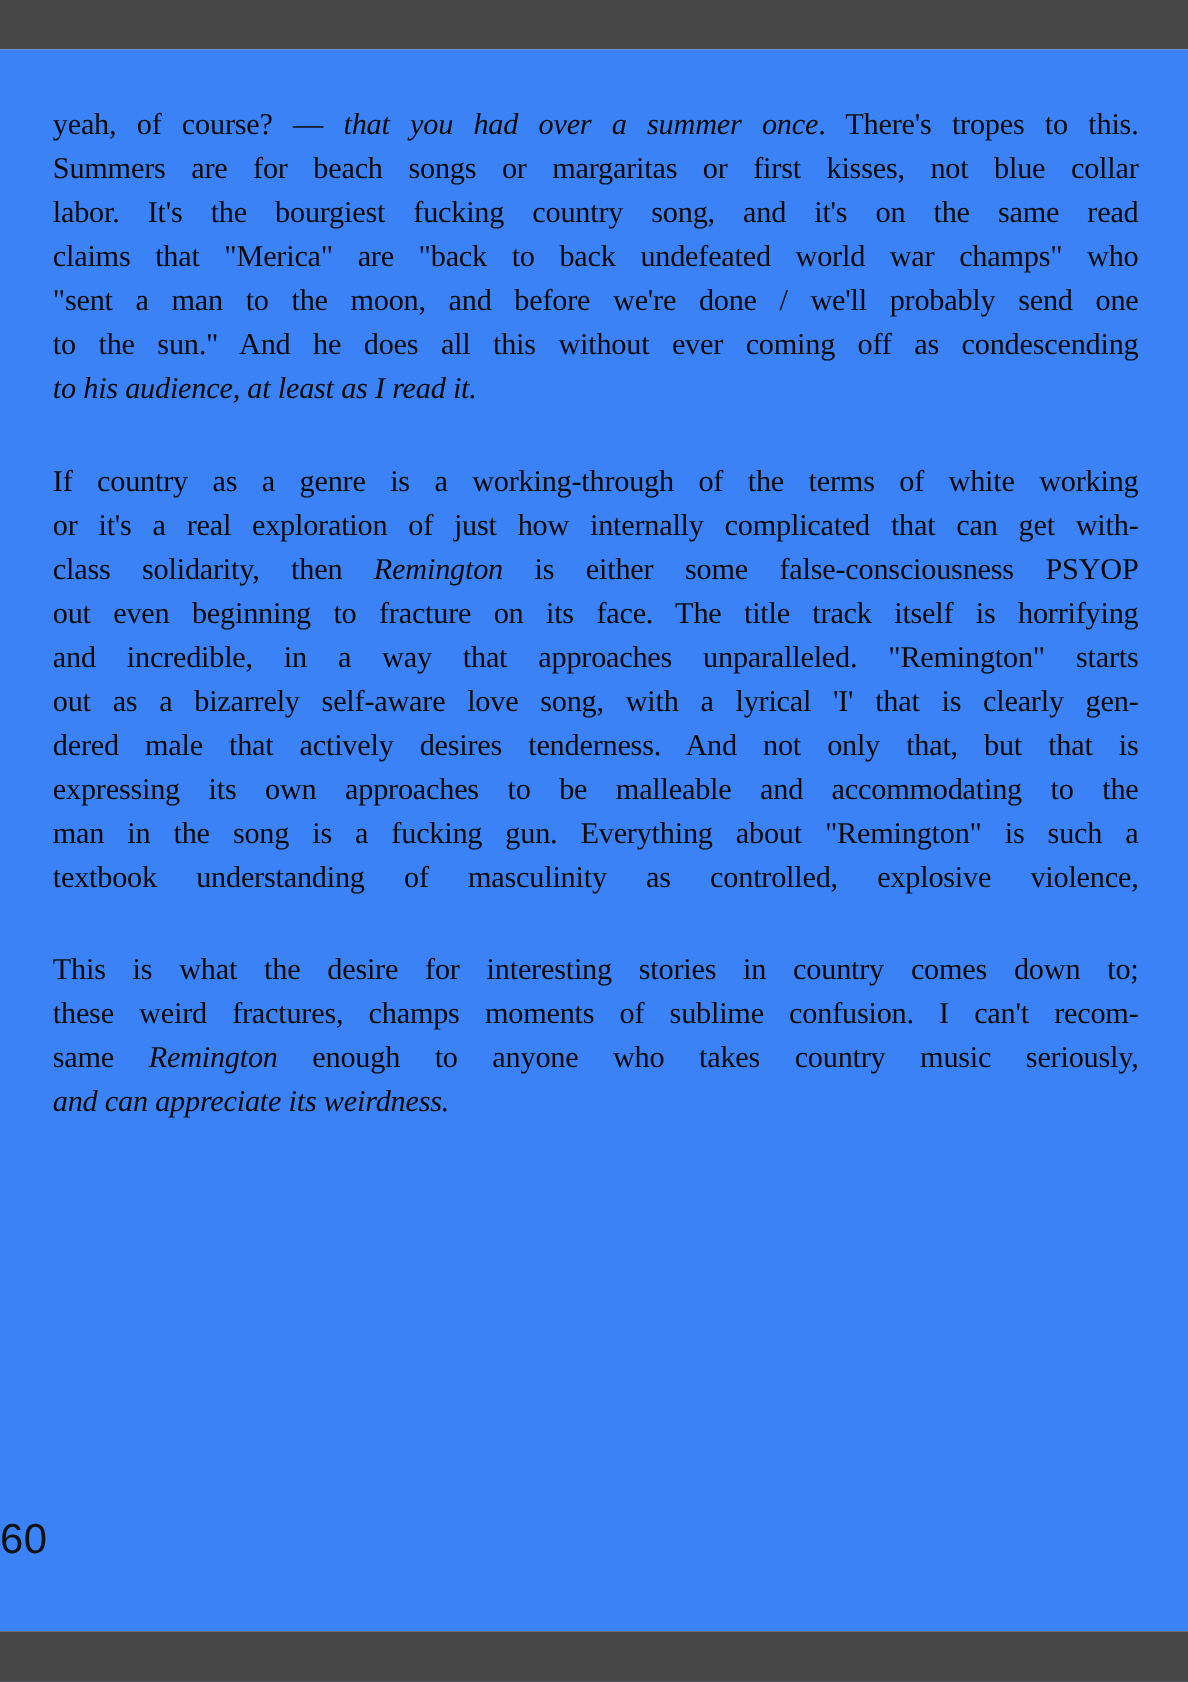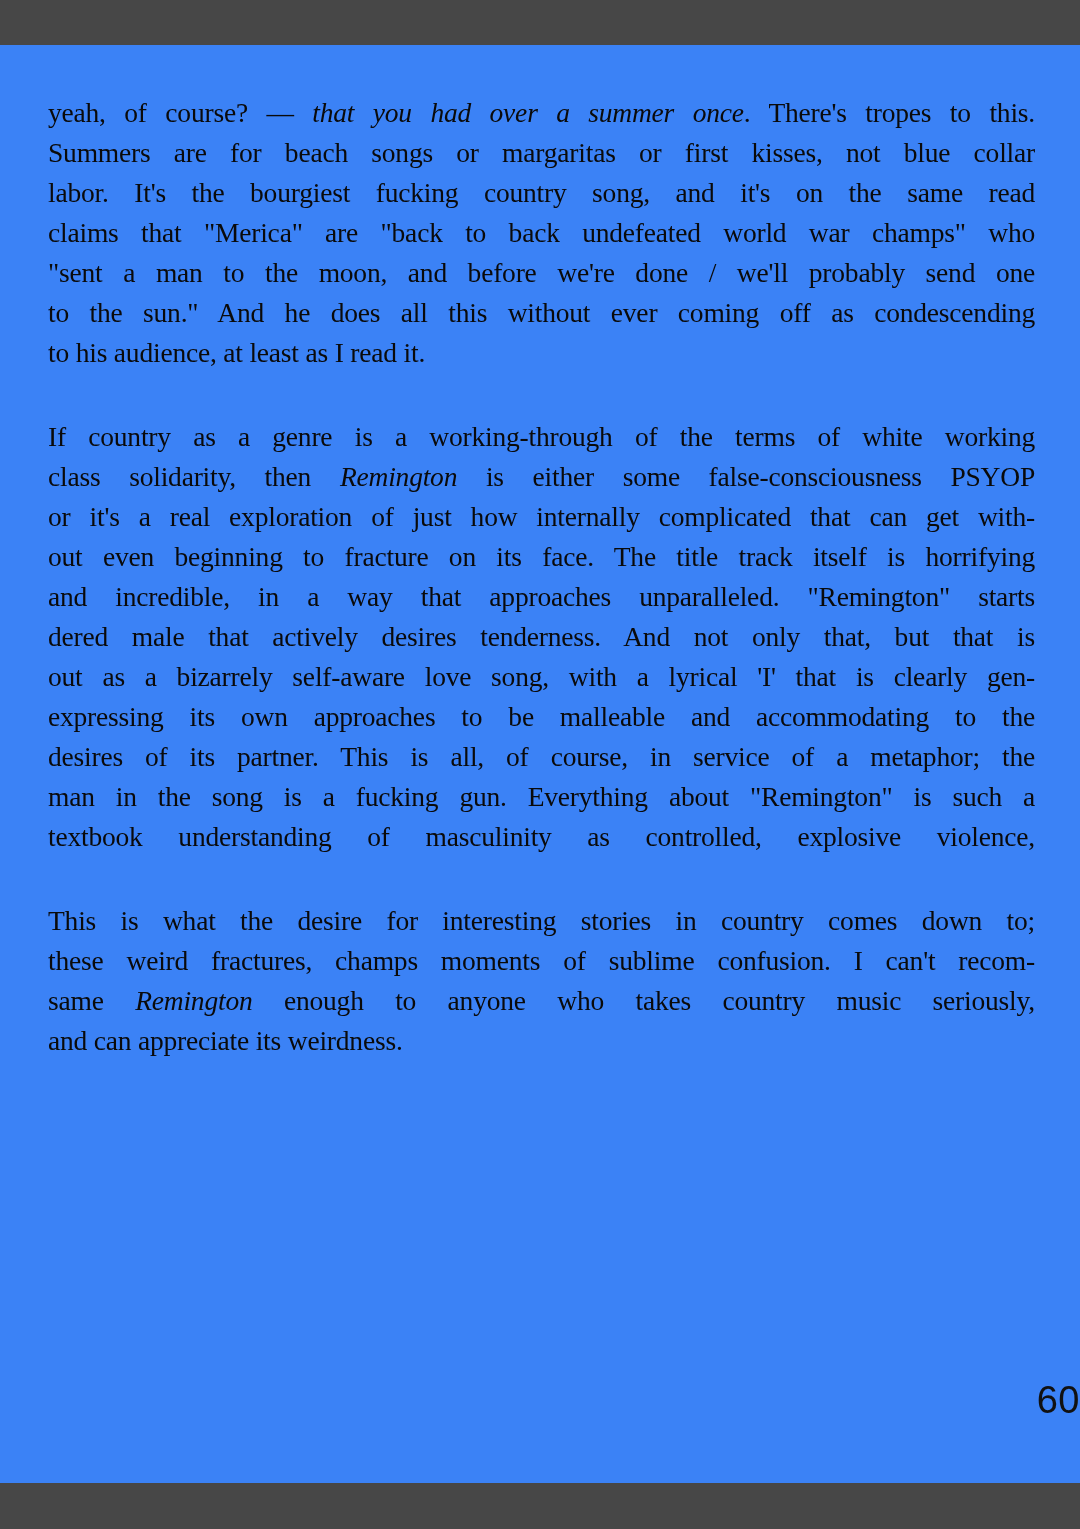--- a/index.html
+++ b/index.html
@@ -46,30 +46,31 @@
   .paragraph {
     margin: 0 0 44px 0;
   }
   .line {
     text-align: justify;
     text-align-last: justify;
     white-space: normal;
   }
   .line.para-end {
     text-align-last: left;
+    font-style: italic;
   }
   .line i {
     font-style: italic;
   }
   .page-number {
     position: absolute;
     left: 0;
     bottom: 64px;
     width: 1080px;
-    text-align: right;
+    text-align: left;
     font-family: "Liberation Sans", "DejaVu Sans", sans-serif;
     font-size: 38px;
     line-height: 38px;
     color: #111111;
     letter-spacing: 0.5px;
   }
 </style>
 </head>
 <body>
 
@@ -81,28 +82,27 @@
         <div class="line"><span>yeah, of course? — </span><i>that you had over a summer once</i><span>. There's tropes to this.</span></div>
         <div class="line"><span>Summers are for beach songs or margaritas or first kisses, not blue collar</span></div>
         <div class="line"><span>labor. It's the bourgiest fucking country song, and it's on the same read</span></div>
         <div class="line"><span>claims that "Merica" are "back to back undefeated world war champs" who</span></div>
         <div class="line"><span>"sent a man to the moon, and before we're done / we'll probably send one</span></div>
         <div class="line"><span>to the sun." And he does all this without ever coming off as condescending</span></div>
         <div class="line para-end"><span>to his audience, at least as I read it.</span></div>
       </div>
       <div class="paragraph">
         <div class="line"><span>If country as a genre is a working-through of the terms of white working</span></div>
+        <div class="line"><span>or it's a real exploration of just how internally complicated that can get with-</span></div>
         <div class="line"><span>class solidarity, then </span><i>Remington</i><span> is either some false-consciousness PSYOP</span></div>
-        <div class="line"><span>or it's a real exploration of just how internally complicated that can get with-</span></div>
         <div class="line"><span>out even beginning to fracture on its face. The title track itself is horrifying</span></div>
         <div class="line"><span>and incredible, in a way that approaches unparalleled. "Remington" starts</span></div>
+        <div class="line"><span>out as a bizarrely self-aware love song, with a lyrical 'I' that is clearly gen-</span></div>
         <div class="line"><span>dered male that actively desires tenderness. And not only that, but that is</span></div>
-        <div class="line"><span>out as a bizarrely self-aware love song, with a lyrical 'I' that is clearly gen-</span></div>
         <div class="line"><span>expressing its own approaches to be malleable and accommodating to the</span></div>
-        <div class="line"><span>desires of its partner. This is all, of course, in service of a metaphor; the</span></div>
         <div class="line"><span>man in the song is a fucking gun. Everything about "Remington" is such a</span></div>
         <div class="line"><span>textbook understanding of masculinity as controlled, explosive violence,</span></div>
       </div>
       <div class="paragraph">
         <div class="line"><span>This is what the desire for interesting stories in country comes down to;</span></div>
         <div class="line"><span>these weird fractures, champs moments of sublime confusion. I can't recom-</span></div>
         <div class="line"><span>same </span><i>Remington</i><span> enough to anyone who takes country music seriously,</span></div>
         <div class="line para-end"><span>and can appreciate its weirdness.</span></div>
       </div>
     </div>

